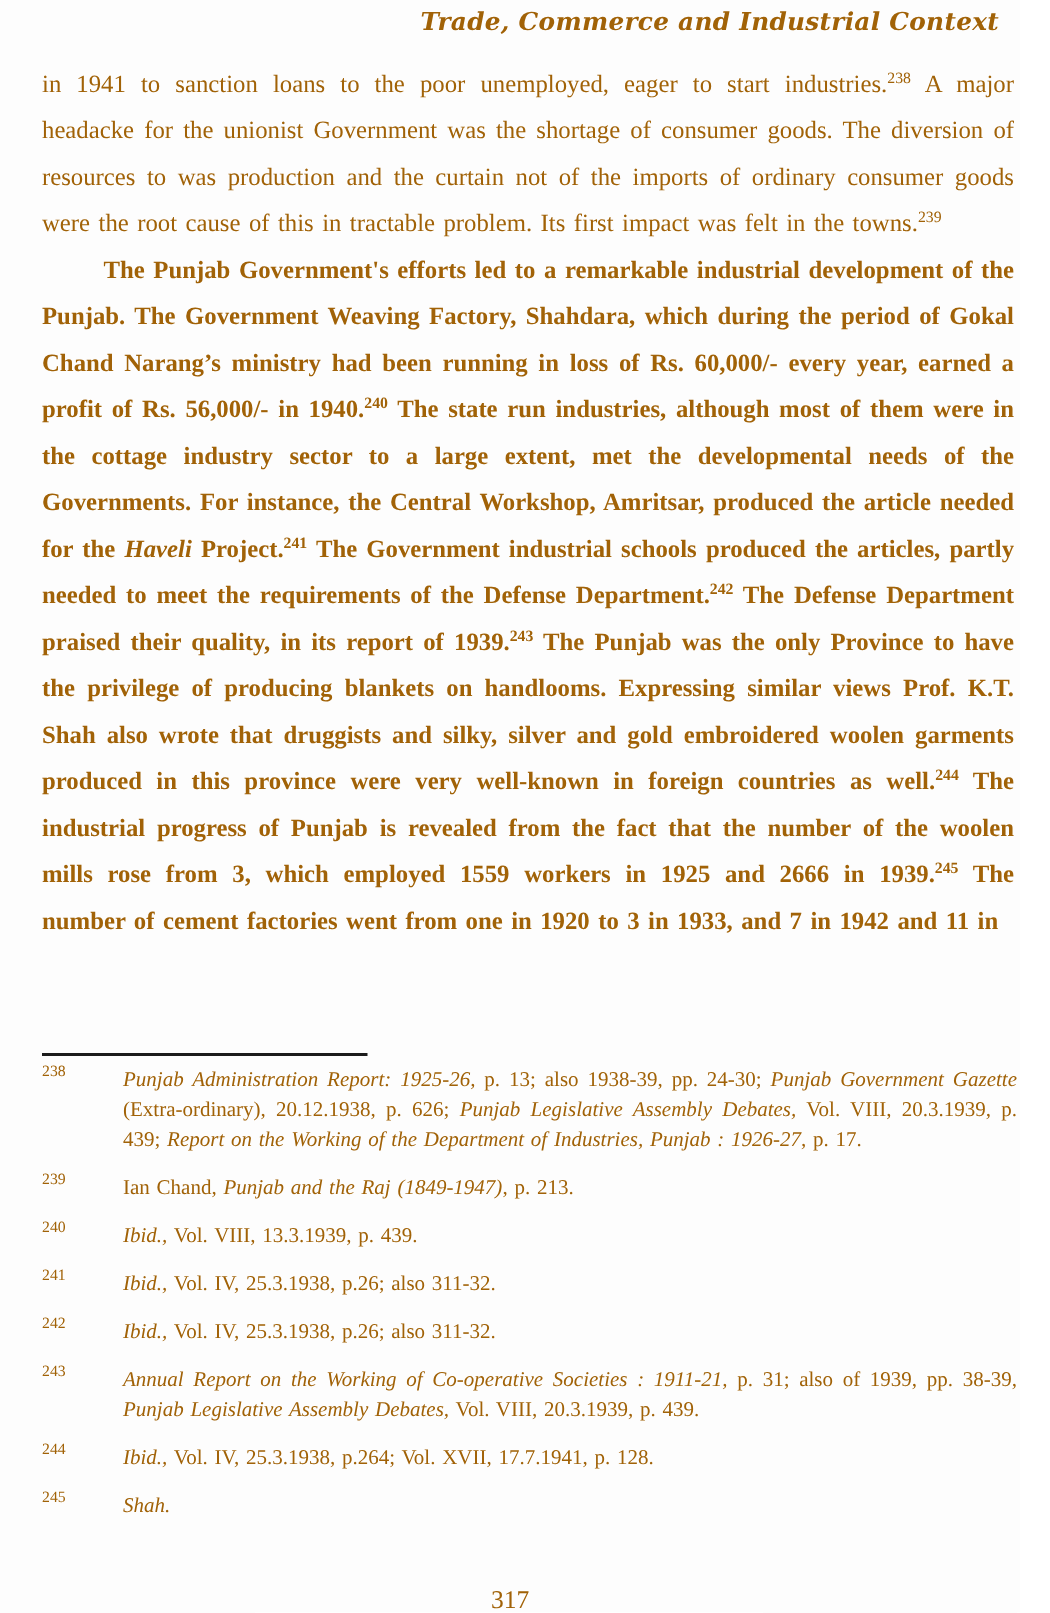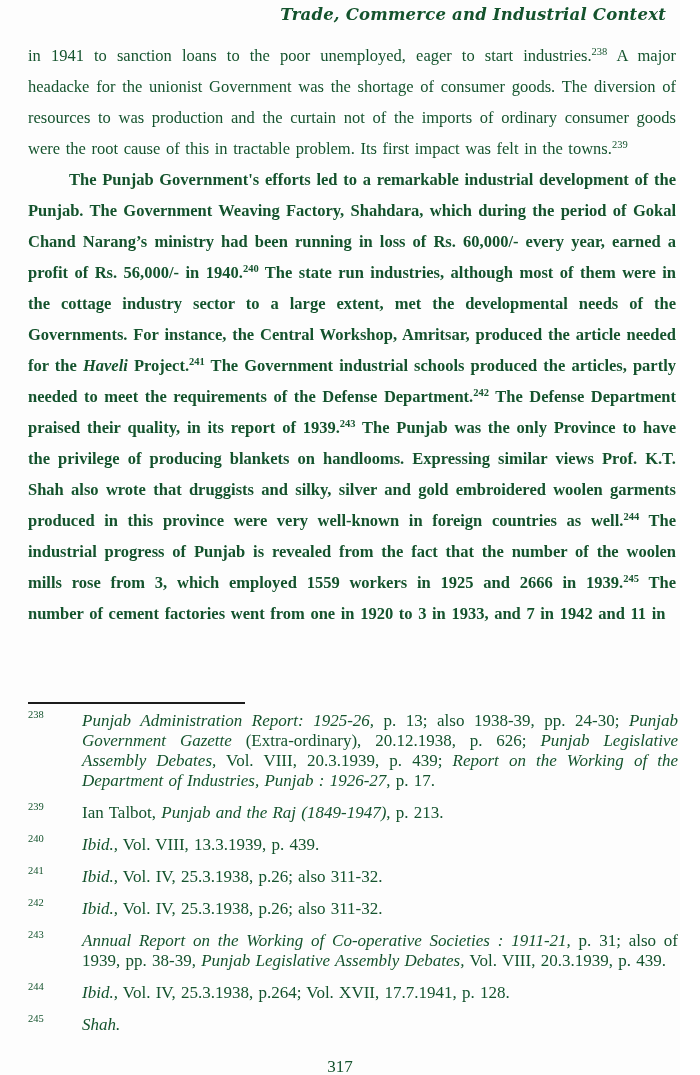--- a/index.html
+++ b/index.html
@@ -4,21 +4,21 @@
 <style>
   * { box-sizing: border-box; }
   html, body { margin: 0; padding: 0; background: #ffffff; }
   .page {
     position: relative;
     width: 680px;
     height: 1075px;
     background: #fdfdfd;
     overflow: hidden;
     font-family: "Liberation Serif", serif;
-    color: #14532d;
+    color: #a16207;
   }
   .header {
     position: absolute;
     top: 5px; left: 0; right: 14px;
     text-align: right;
   }
   .header-title {
     font-family: "DejaVu Serif", serif;
     font-style: italic;
     font-weight: 700;
@@ -62,21 +62,21 @@
     align-items: flex-start;
     margin-bottom: 12px;
   }
   .fn-num {
     flex: 0 0 54px;
     width: 54px;
     top: 4px;
   }
   .fn-text {
     flex: 1;
-    font-size: 17px;
+    font-size: 14px;
     line-height: 20px;
     text-align: justify;
     word-spacing: 1px;
   }
   .footer {
     position: absolute;
     top: 1057px; left: 0;
     width: 100%;
     text-align: center;
     font-size: 17px;
@@ -98,21 +98,21 @@
 
   <div class="footnote-sep"></div>
 
   <div class="footnotes">
       <div class="fn-row">
         <span class="fn-num">238</span>
         <span class="fn-text"><span class="it">Punjab Administration Report: 1925-26,</span><span> p. 13; also 1938-39, pp. 24-30; </span><span class="it">Punjab Government Gazette</span><span> (Extra-ordinary), 20.12.1938, p. 626; </span><span class="it">Punjab Legislative Assembly Debates,</span><span> Vol. VIII, 20.3.1939, p. 439; </span><span class="it">Report on the Working of the Department of Industries, Punjab : 1926-27</span><span>, p. 17.</span></span>
       </div>
       <div class="fn-row">
         <span class="fn-num">239</span>
-        <span class="fn-text"><span>Ian Talbot, </span><span class="it">Punjab and the Raj (1849-1947)</span><span>, p. 213.</span></span>
+        <span class="fn-text"><span>Ian Chand, </span><span class="it">Punjab and the Raj (1849-1947)</span><span>, p. 213.</span></span>
       </div>
       <div class="fn-row">
         <span class="fn-num">240</span>
         <span class="fn-text"><span class="it">Ibid.,</span><span> Vol. VIII, 13.3.1939, p. 439.</span></span>
       </div>
       <div class="fn-row">
         <span class="fn-num">241</span>
         <span class="fn-text"><span class="it">Ibid.,</span><span> Vol. IV, 25.3.1938,  p.26; also 311-32.</span></span>
       </div>
       <div class="fn-row">

